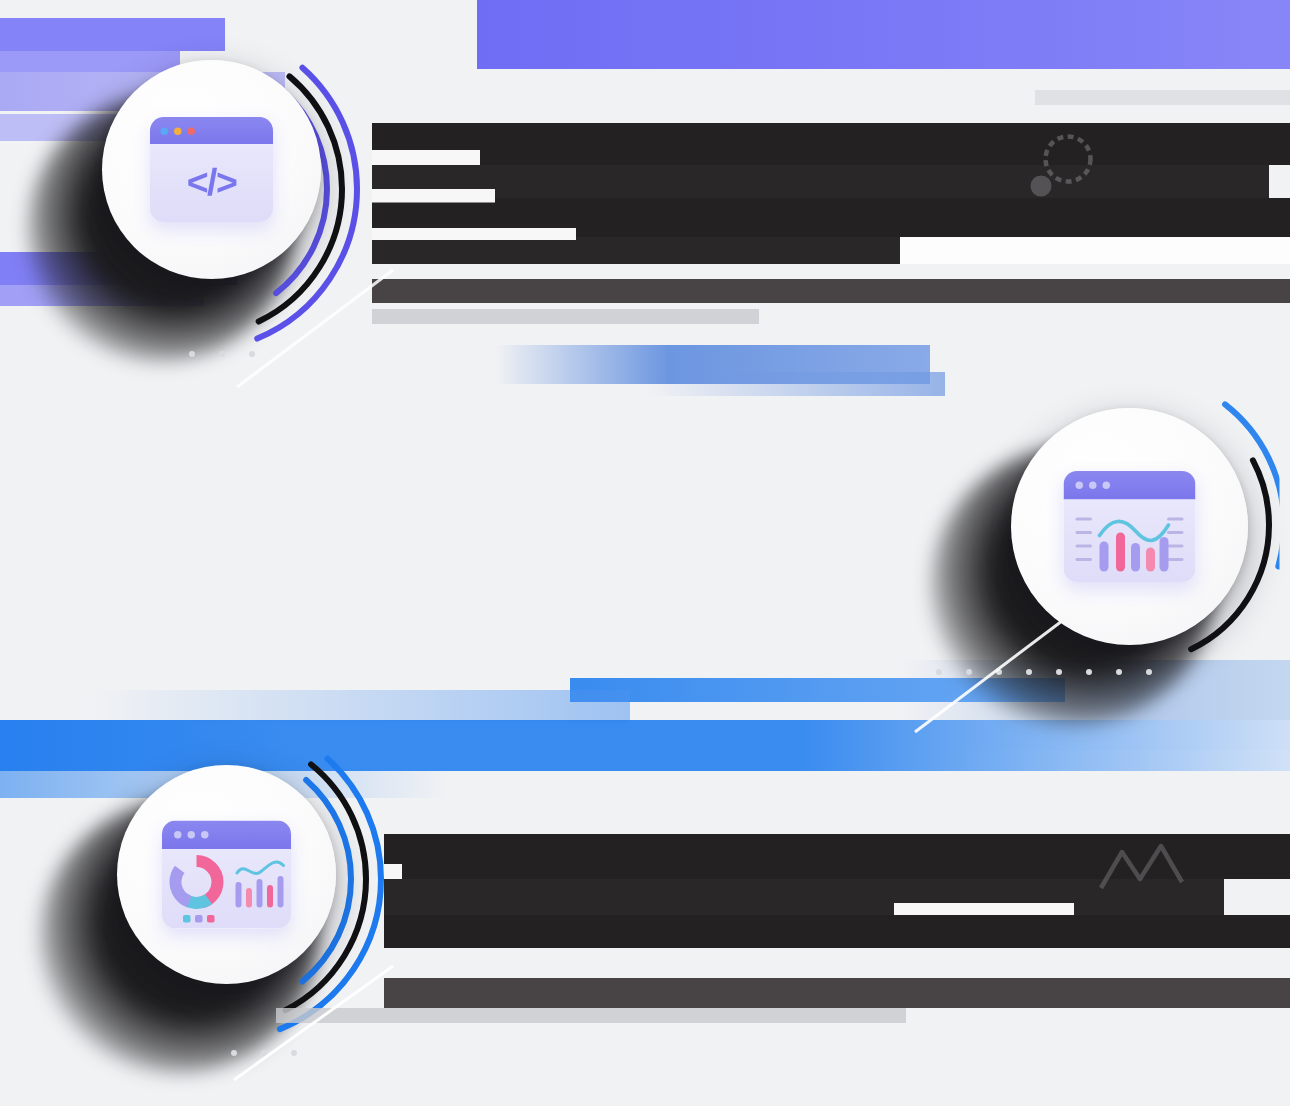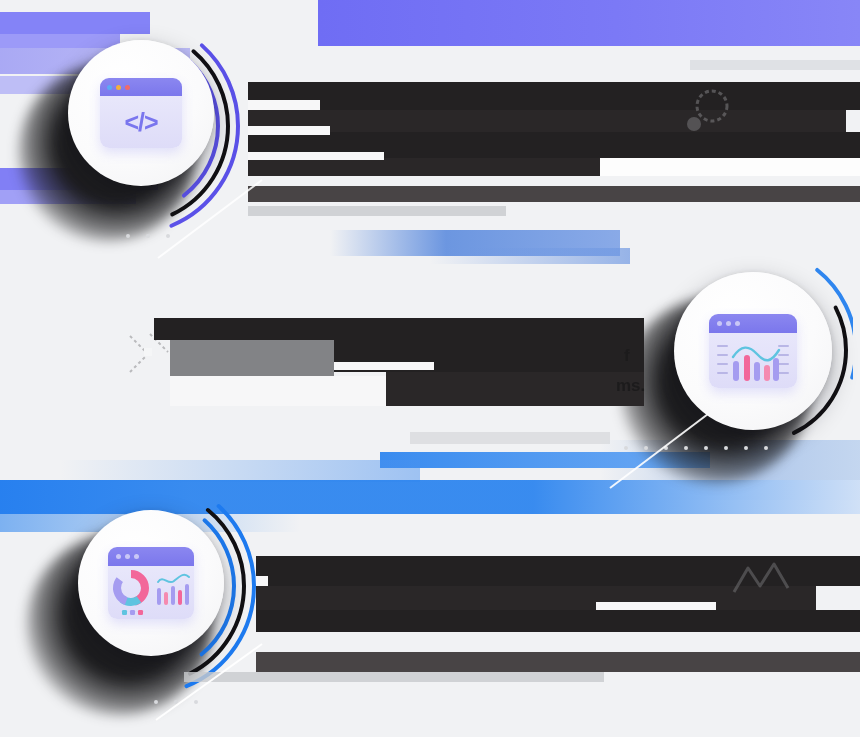--- a/index.html
+++ b/index.html
@@ -253,40 +253,20 @@
         <i></i>
         <i></i>
         <i></i>
         <i></i>
         <i></i>
         <i></i>
         <i></i>
     </div>
   </div>
 
-  <div class="textcol" style="left:124px;top:314px;width:520px;height:120px;">
-
-    <svg width="50" height="56" style="position:absolute;left:0px;top:14px;opacity:.55">
-      <path d="M6 8 L24 26 L6 44 M26 6 L44 24" fill="none" stroke="#8d8d90" stroke-width="2" stroke-dasharray="3 3"></path>
-      <rect x="20" y="20" width="8" height="8" fill="#fafafa"></rect>
-    </svg>
-
-    <div class="tline" style="position:absolute;left:30px;top:4px;width:490px;height:22px;"></div>
-    <div class="tline grey" style="position:absolute;left:46px;top:26px;width:164px;height:36px;"></div>
-    <div class="tline" style="position:absolute;left:210px;top:26px;width:310px;height:32px;"></div>
-    <div class="tline soft" style="position:absolute;left:262px;top:58px;width:258px;height:34px;"></div>
-
-    <div class="cut" style="left:210px;top:48px;width:100px;height:8px;"></div>
-    <div class="cut" style="left:46px;top:62px;width:216px;height:30px;"></div>
-
-    <div style="position:absolute;left:500px;top:32px;color:#1c1b1c;font-size:17px;font-weight:700;">f</div>
-    <div style="position:absolute;left:492px;top:62px;color:#1c1b1c;font-size:17px;font-weight:700;">ms.</div>
-
-    <div class="tline ghost" style="position:absolute;left:286px;top:118px;width:200px;height:12px;"></div>
-  </div>
 
   <div class="badge" style="left:26px;top:484px;width:236px;height:236px;">
 
     <div class="shadowblob" style="left:0px;top:50px;width:186px;height:182px;"></div>
 
     <svg width="236" height="236" style="position:absolute;left:0;top:0;">
       <circle cx="120" cy="102" r="88" fill="none" stroke="#1d7aef" stroke-width="4" stroke-dasharray="150 400" stroke-dashoffset="72" stroke-linecap="round"></circle>
       <circle cx="120" cy="102" r="98" fill="none" stroke="#111013" stroke-width="4" stroke-dasharray="170 420" stroke-dashoffset="62" stroke-linecap="round"></circle>
       <circle cx="120" cy="102" r="108" fill="none" stroke="#1d7aef" stroke-width="4" stroke-dasharray="186 460" stroke-dashoffset="58" stroke-linecap="round"></circle>
     </svg>

